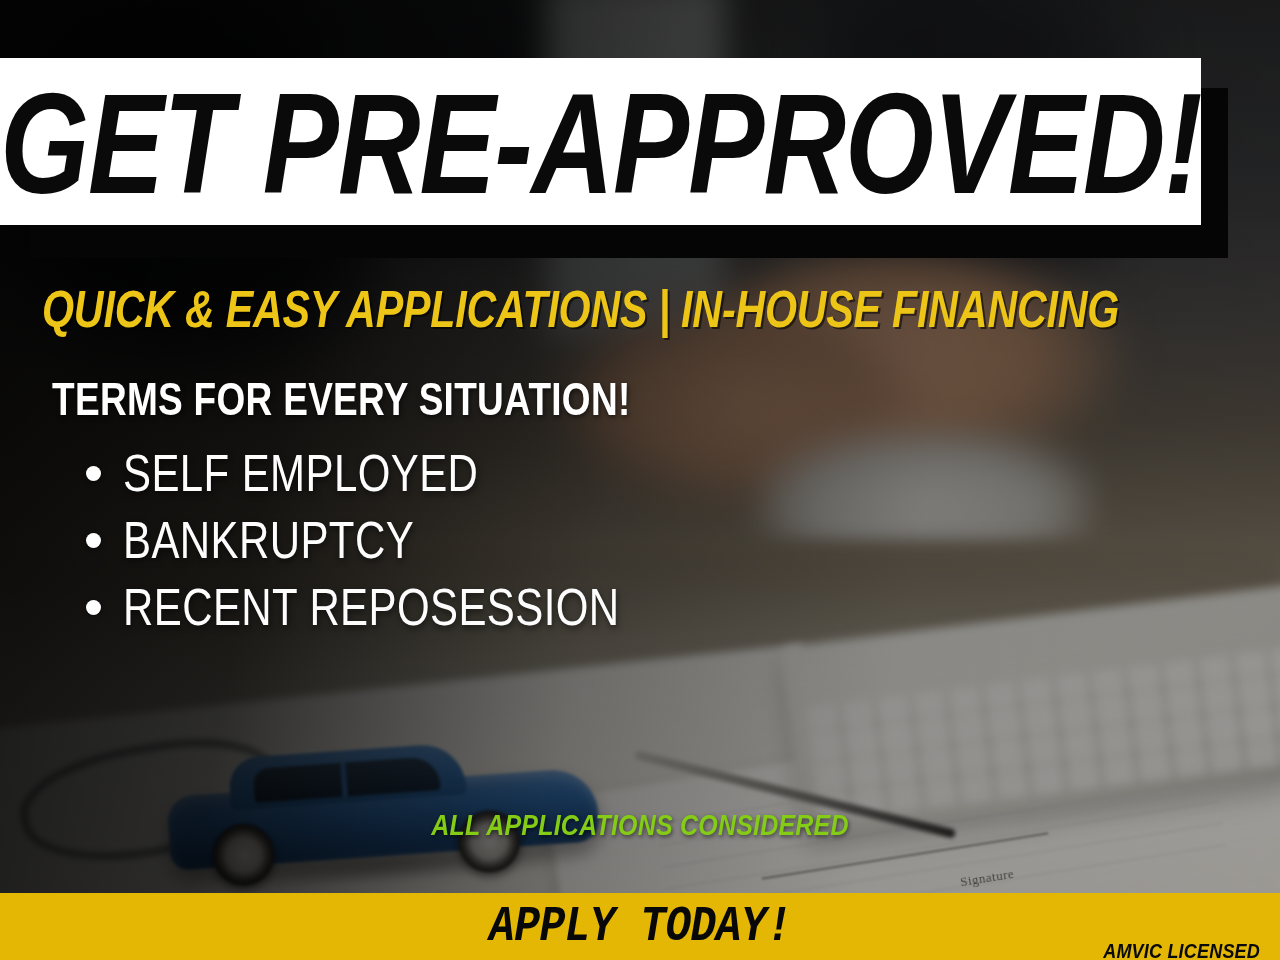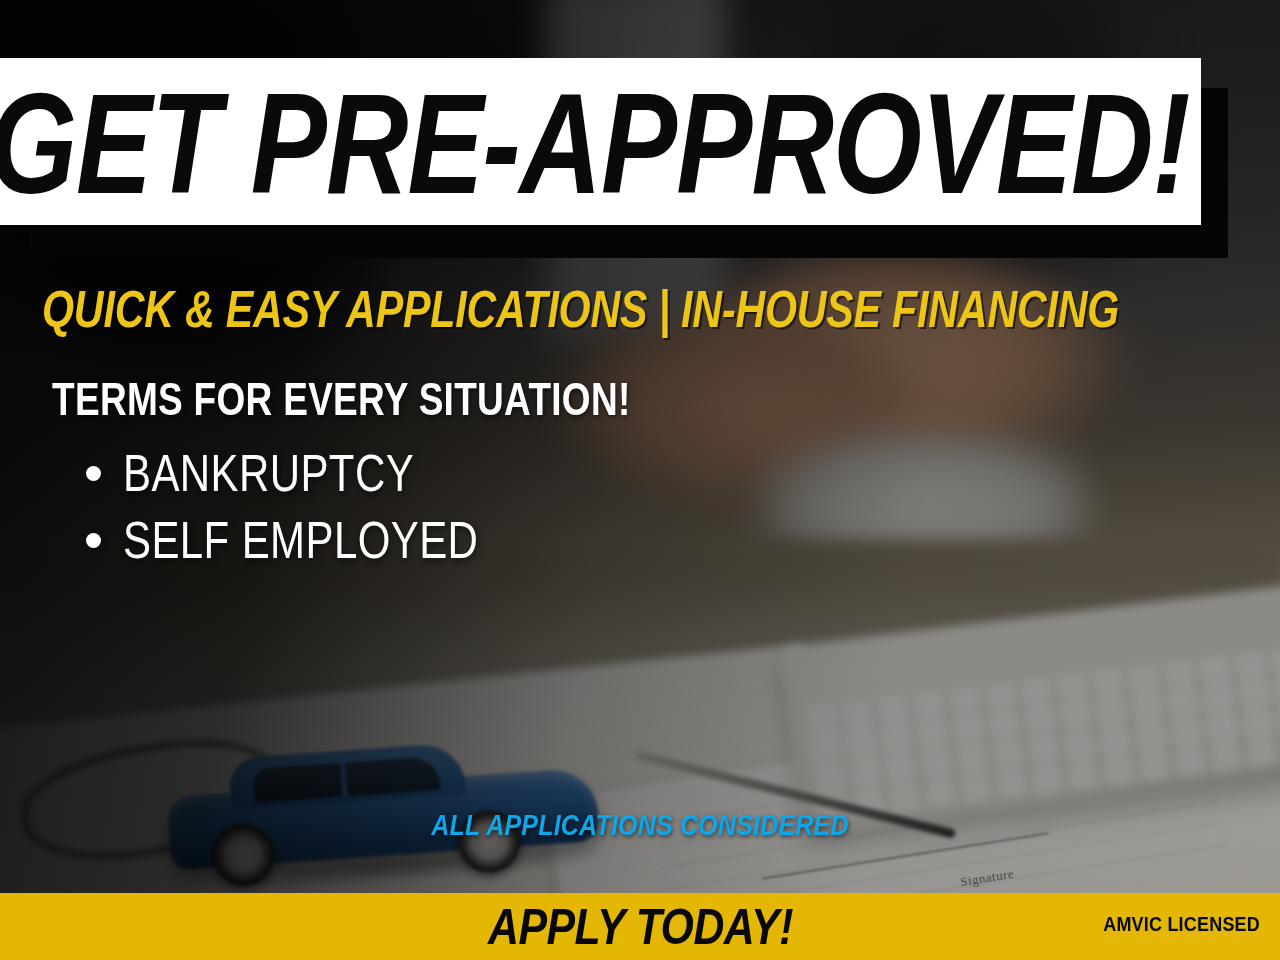--- a/index.html
+++ b/index.html
@@ -265,21 +265,21 @@
     width: 1198px; height: 170px;
     background: #050505;
   }
   .headline-plate {
     position: absolute;
     left: 0; top: 0;
     width: 1201px; height: 167px;
     background: #ffffff;
     display: flex;
     align-items: center;
-    justify-content: flex-start;
+    justify-content: center;
   }
   .headline-text {
     font-family: "Liberation Sans", sans-serif;
     font-weight: 700;
     font-style: italic;
     font-size: 112px;
     line-height: 1;
     letter-spacing: -1px;
     color: #0a0a0a;
     transform: scaleY(1.28) scaleX(1.02);
@@ -358,53 +358,54 @@
     position: absolute;
     left: 0; top: 812px;
     width: 1280px;
     text-align: center;
     font-family: "Liberation Sans", sans-serif;
     font-weight: 700;
     font-style: italic;
     font-size: 25px;
     line-height: 1;
     letter-spacing: .2px;
-    color: #0ea5e9;
+    color: #84cc16;
     text-shadow: 1px 2px 4px rgba(0,0,0,.55);
   }
   .considered span { display: inline-block; transform: scaleY(1.2); }
 
   
   .bottom-bar {
     position: absolute;
     left: 0; top: 893px;
     width: 1280px; height: 67px;
     background: #E3B703;
     display: flex;
     align-items: center;
   }
   .apply-today {
     position: absolute;
     left: 0; right: 0;
     text-align: center;
-    font-family: Liberation Sans, sans-serif;
+    font-family: Liberation Mono, monospace;
     font-weight: 700;
     font-style: italic;
     font-size: 42px;
     line-height: 1;
     color: #080808;
     letter-spacing: -.5px;
   }
   .apply-today span { display: inline-block; transform: scaleY(1.2) scaleX(1.02); }
   .amvic {
     position: absolute;
     right: 20px;
-    bottom: 27px;
-    font-family: "Liberation Sans", sans-serif;
-    font-weight: 700;
+    bottom: 0;
+    font-family: "Liberation Sans", sans-serif;
+    font-weight: 700;
+    font-style: italic;
     font-size: 18px;
     line-height: 1;
     color: #0a0a0a;
     letter-spacing: .2px;
   }
   .amvic span { display: inline-block; transform: scaleY(1.12); }
 </style>
 </head>
 <body>
 
@@ -449,25 +450,29 @@
     </div>
   </div>
 
   <div class="subhead">QUICK &amp; EASY APPLICATIONS | IN-HOUSE FINANCING</div>
 
   <div class="terms-title">TERMS FOR EVERY SITUATION!</div>
 
   <ul class="bullet-list">
     <li class="bullet-item">
       <span class="bullet-dot"></span>
+      <span class="bullet-label">SELF EMPLOYED</span>
+    </li>
+    <li class="bullet-item">
+      <span class="bullet-dot"></span>
       <span class="bullet-label">BANKRUPTCY</span>
     </li>
     <li class="bullet-item">
       <span class="bullet-dot"></span>
-      <span class="bullet-label">SELF EMPLOYED</span>
+      <span class="bullet-label">RECENT REPOSESSION</span>
     </li>
   </ul>
 
   <div class="considered">
     <span>ALL APPLICATIONS CONSIDERED</span>
   </div>
 
   <div class="bottom-bar">
     <div class="apply-today">
       <span>APPLY TODAY!</span>

